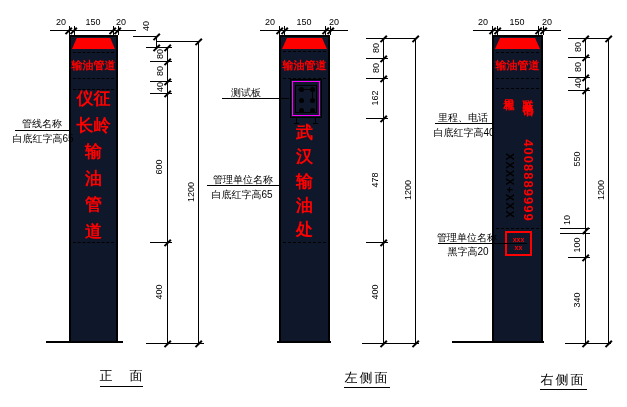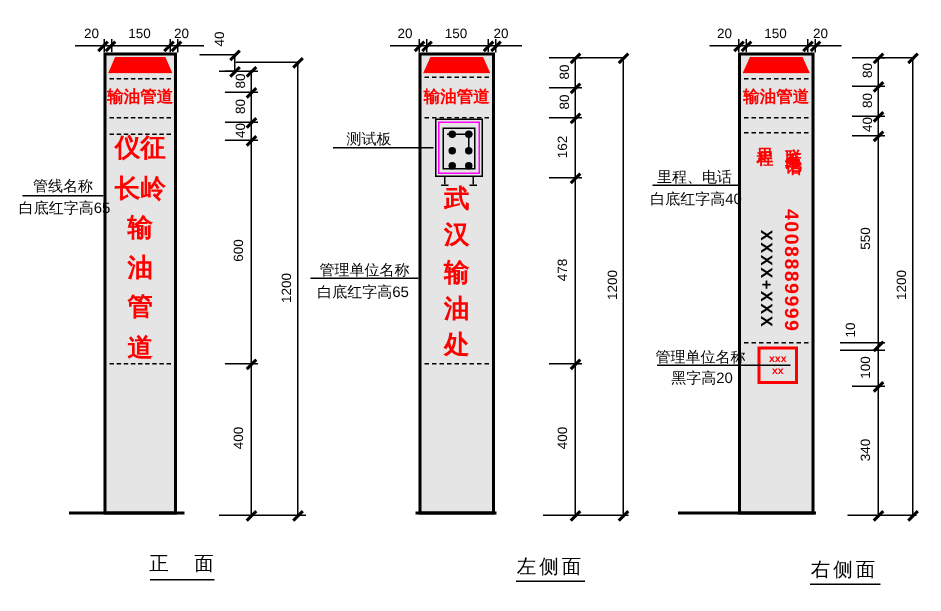--- a/index.html
+++ b/index.html
@@ -3,21 +3,21 @@
 <meta charset="utf-8">
 <style>
   html,body{margin:0;padding:0;background:#fff;}
   #canvas{position:relative;width:627px;height:407px;background:#fff;overflow:hidden;
     font-family:"Liberation Sans","DejaVu Sans",sans-serif;color:#000;
     --red:#ff0000;--magenta:#ff00ff;}
   .hl{position:absolute;height:1px;background:#000;}
   .vl{position:absolute;width:1px;background:#000;}
   .thick{height:2px;}
   .sl{position:absolute;width:9px;height:1.5px;background:#000;transform:rotate(-45deg);}
-  .post{position:absolute;border:2px solid #000;background:#e5e5e5;box-sizing:border-box;}
+  .post{position:absolute;border:2px solid #000;background:#0f172a;box-sizing:border-box;}
   .cap{position:absolute;left:1px;right:1px;top:1px;height:11px;background:var(--red);
     clip-path:polygon(11% 0,89% 0,100% 100%,0 100%);}
   .dash{position:absolute;left:2px;right:2px;height:0;border-top:1px dashed #000;}
   .band{position:absolute;left:0;right:0;text-align:center;color:var(--red);font-weight:bold;
     font-size:11px;height:26px;line-height:26px;letter-spacing:0;}
   .bigtext{position:absolute;left:0;right:0;display:flex;flex-direction:column;
     justify-content:space-between;align-items:center;color:var(--red);font-weight:bold;
     font-size:17px;line-height:1;}
   .dv{position:absolute;width:40px;height:12px;line-height:12px;font-size:9px;text-align:center;
     transform:rotate(-90deg);white-space:nowrap;}

